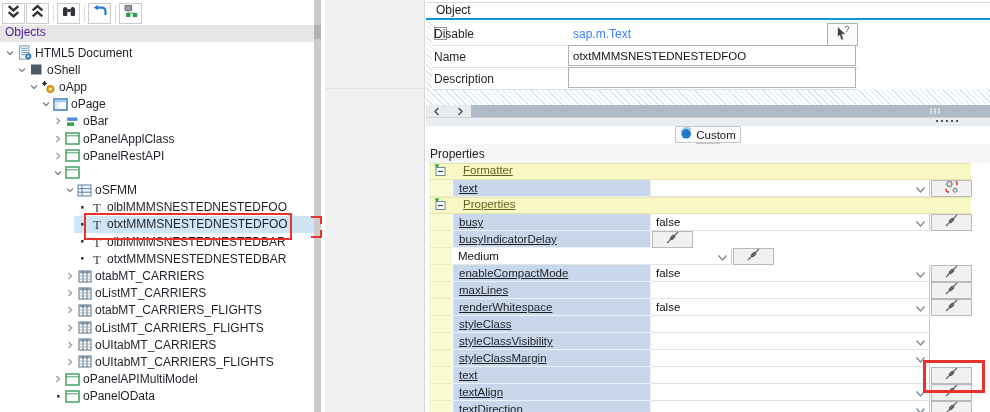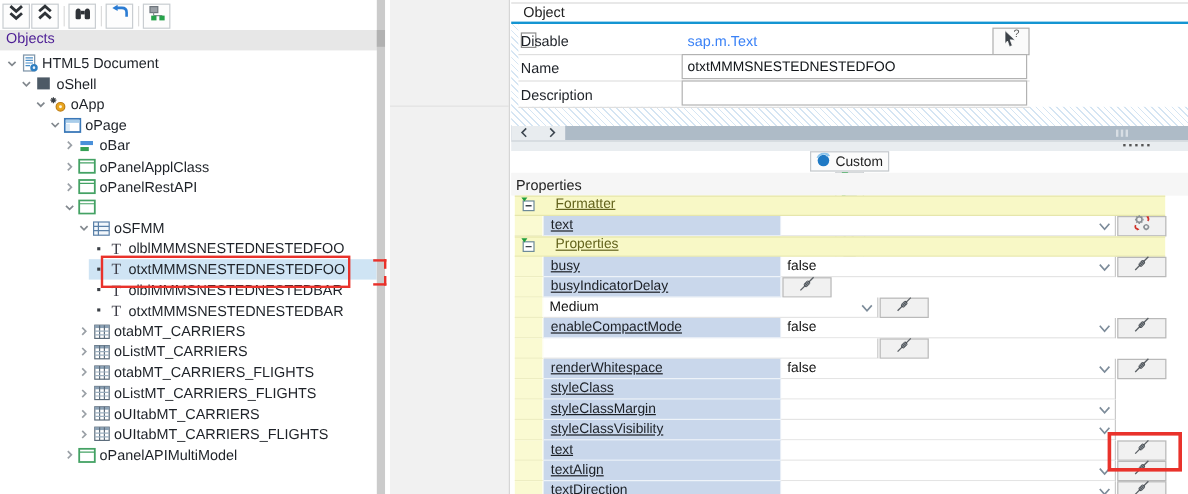--- a/index.html
+++ b/index.html
@@ -440,20 +440,35 @@
               <path d="M3.5 2 L6.5 5 L3.5 8" fill="none" stroke="#9aa0a6" stroke-width="1.4"></path>
             </svg>
           </span>
           <span class="tico">
             <svg width="15" height="13" viewBox="0 0 15 13">
               <rect x="1" y="1" width="13" height="11" fill="#fff" stroke="#44a264" stroke-width="1.5"></rect>
               <line x1="1" y1="3.8" x2="14" y2="3.8" stroke="#44a264" stroke-width="1"></line>
             </svg>
           </span>
           <span class="tlabel">oPanelAPIMultiModel</span>
+        </div>
+        <div class="trow">
+          <span style="width: 52px; flex: 0 0 auto;"></span>
+          <span class="exp">
+            <svg width="5" height="5" viewBox="0 0 5 5">
+              <rect x="1" y="1" width="2.6" height="2.6" fill="#3a3f45"></rect>
+            </svg>
+          </span>
+          <span class="tico">
+            <svg width="15" height="13" viewBox="0 0 15 13">
+              <rect x="1" y="1" width="13" height="11" fill="#fff" stroke="#44a264" stroke-width="1.5"></rect>
+              <line x1="1" y1="3.8" x2="14" y2="3.8" stroke="#44a264" stroke-width="1"></line>
+            </svg>
+          </span>
+          <span class="tlabel">oPanelOData</span>
         </div>
       </div>
   </div>
   <div class="lp-scrollbar">
     <div class="lp-sb-thumb"></div>
   </div>
   <div class="gap-white"></div>
   <div class="gap-gray"></div>
   <div class="gap-line"></div>
 
@@ -666,20 +681,21 @@
                   <rect x="4.6" y="4.7" width="5.8" height="3.6" rx="1.4" fill="#4a4f54"></rect>
                   <line x1="6" y1="4.9" x2="6" y2="8.1" stroke="#8a9096" stroke-width="0.8"></line>
                   <line x1="7.5" y1="4.9" x2="7.5" y2="8.1" stroke="#8a9096" stroke-width="0.8"></line>
                   <line x1="9" y1="4.9" x2="9" y2="8.1" stroke="#8a9096" stroke-width="0.8"></line>
                 </g>
               </svg></span>
           </div>
         </div>
         <div class="grow">
           <div class="gA"></div>
+          <div class="gname">maxLines</div>
           <div class="gval"></div>
           <div class="gbtn">
             <span><svg width="15" height="14" viewBox="0 0 15 14">
                 <line x1="2" y1="12" x2="13" y2="1" stroke="#5a5f64" stroke-width="1.1"></line>
                 <g transform="rotate(-45 7.5 6.5)">
                   <rect x="4.6" y="4.7" width="5.8" height="3.6" rx="1.4" fill="#4a4f54"></rect>
                   <line x1="6" y1="4.9" x2="6" y2="8.1" stroke="#8a9096" stroke-width="0.8"></line>
                   <line x1="7.5" y1="4.9" x2="7.5" y2="8.1" stroke="#8a9096" stroke-width="0.8"></line>
                   <line x1="9" y1="4.9" x2="9" y2="8.1" stroke="#8a9096" stroke-width="0.8"></line>
                 </g>
@@ -704,30 +720,30 @@
               </svg></span>
           </div>
         </div>
         <div class="grow">
           <div class="gA"></div>
           <div class="gname">styleClass</div>
           <div class="gval"></div>
         </div>
         <div class="grow">
           <div class="gA"></div>
-          <div class="gname">styleClassMargin</div>
+          <div class="gname">styleClassVisibility</div>
           <div class="gval">
             <span class="gdd"><svg width="11" height="8" viewBox="0 0 11 8">
                 <path d="M1.5 1.5 L5.5 6 L9.5 1.5" fill="none" stroke="#7d8c9a" stroke-width="1.4"></path>
               </svg></span>
           </div>
         </div>
         <div class="grow">
           <div class="gA"></div>
-          <div class="gname">styleClassVisibility</div>
+          <div class="gname">styleClassMargin</div>
           <div class="gval">
             <span class="gdd"><svg width="11" height="8" viewBox="0 0 11 8">
                 <path d="M1.5 1.5 L5.5 6 L9.5 1.5" fill="none" stroke="#7d8c9a" stroke-width="1.4"></path>
               </svg></span>
           </div>
         </div>
         <div class="grow">
           <div class="gA"></div>
           <div class="gname">text</div>
           <div class="gval"></div>

